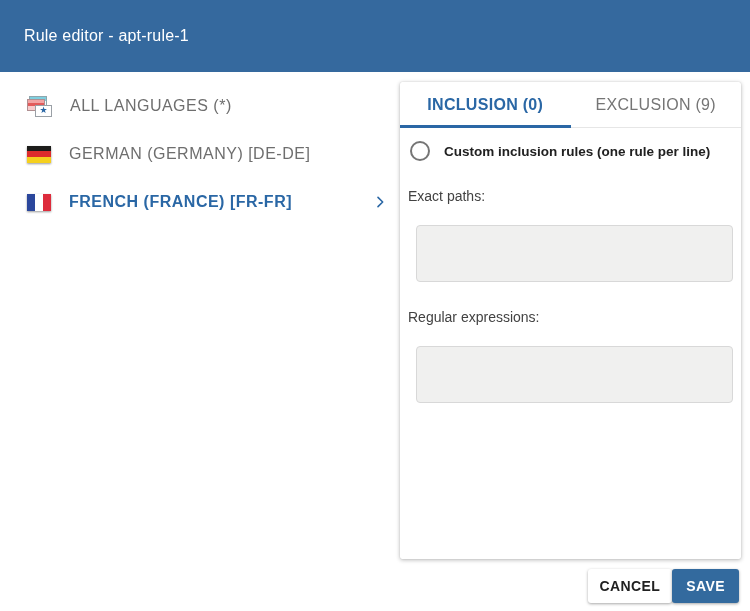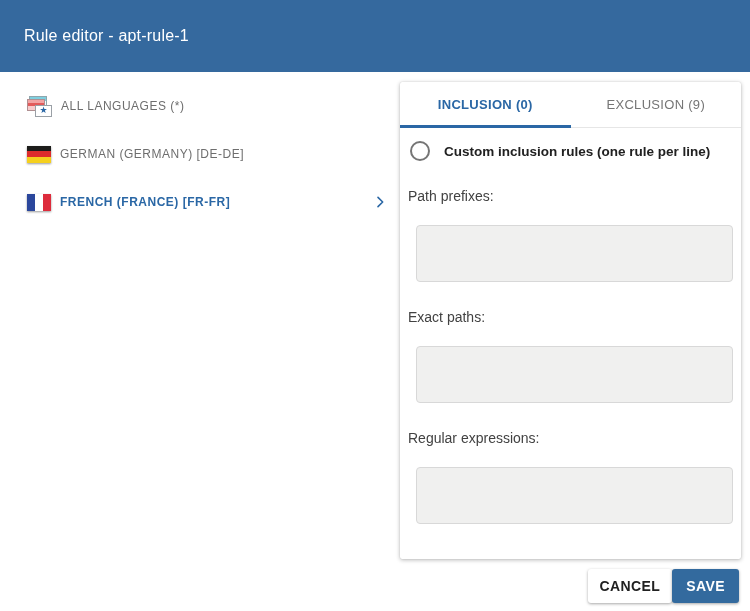--- a/index.html
+++ b/index.html
@@ -9,21 +9,21 @@
   .titlebar {
     position:absolute; top:0; left:0; width:750px; height:72px;
     background:var(--header-bg,#35699E);
     display:flex; align-items:center; box-sizing:border-box; padding-left:24px;
   }
   .titlebar .title { color:#ffffff; font-size:16px; letter-spacing:.2px; }
 
   
   .lang-list { position:absolute; top:82px; left:0; width:400px; }
   .lang-row { position:relative; height:48px; display:flex; align-items:center; padding-left:27px; cursor:pointer; }
-  .lang-label { margin-left:9px; font-size:12px; letter-spacing:.5px; color:#6e6e6e; }
+  .lang-label { margin-left:18px; font-size:16px; letter-spacing:.5px; color:#6e6e6e; }
   .lang-row.selected .lang-label { color:var(--accent,#2A67A5); font-weight:700; }
   .chevron { position:absolute; right:12px; top:16px; }
 
   .flag { width:24px; height:17px; display:flex; flex-shrink:0; box-shadow:0 1px 2px rgba(0,0,0,.4); }
   .flag-fr > span { flex:1; }
   .flag-fr > span:nth-child(1) { background:#2B479C; }
   .flag-fr > span:nth-child(2) { background:#ffffff; }
   .flag-fr > span:nth-child(3) { background:#DD2C3C; }
   .flag-de { flex-direction:column; }
   .flag-de > span { flex:1; }
@@ -52,21 +52,21 @@
 
   
   .card {
     position:absolute; left:400px; top:82px; width:341px; height:477px;
     background:#ffffff; border-radius:2px; box-sizing:border-box;
     box-shadow:0 1px 4px rgba(0,0,0,.28), 0 0 1px rgba(0,0,0,.2);
   }
   .tabs { display:flex; height:45px; border-bottom:1px solid #e6e6e6; }
   .tab {
     flex:1; display:flex; align-items:center; justify-content:center;
-    font-size:13px; color:#757575; letter-spacing:.3px; cursor:pointer; position:relative;
+    font-size:16px; color:#757575; letter-spacing:.3px; cursor:pointer; position:relative;
   }
   .tab.active { color:var(--accent,#2A67A5); font-weight:700; }
   .tab.active::after {
     content:""; position:absolute; left:0; right:0; bottom:-1px; height:3px;
     background:var(--accent,#2A67A5);
   }
 
   .card-content { padding:13px 8px 0 8px; }
   .radio-row { display:flex; align-items:center; margin-bottom:14px; cursor:pointer; }
   .radio {
@@ -150,24 +150,20 @@
     </div>
 
     <div class="card-content">
 
 
       <div class="radio-row">
         <span class="radio"></span>
         <span class="radio-label">Custom inclusion rules (one rule per line)</span>
       </div>
 
-      <div class="field">
-        <div class="field-label">Path prefixes:</div>
-        <textarea class="field-input" style=""></textarea>
-      </div>
 
       <div class="field">
         <div class="field-label">Exact paths:</div>
         <textarea class="field-input" style=""></textarea>
       </div>
 
       <div class="field">
         <div class="field-label">Regular expressions:</div>
         <textarea class="field-input" style=""></textarea>
       </div>

